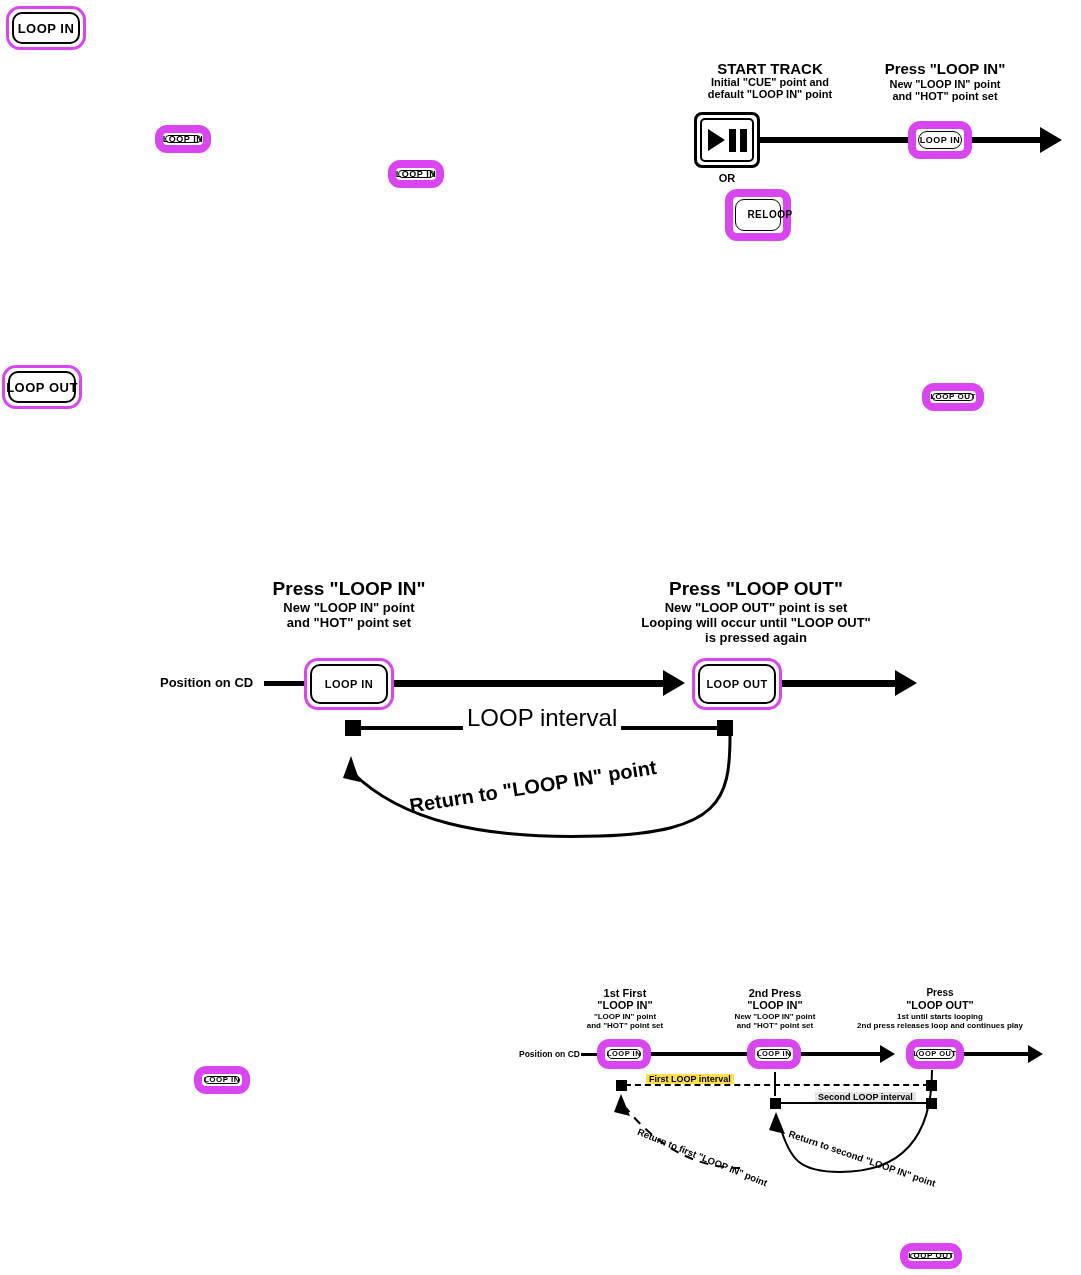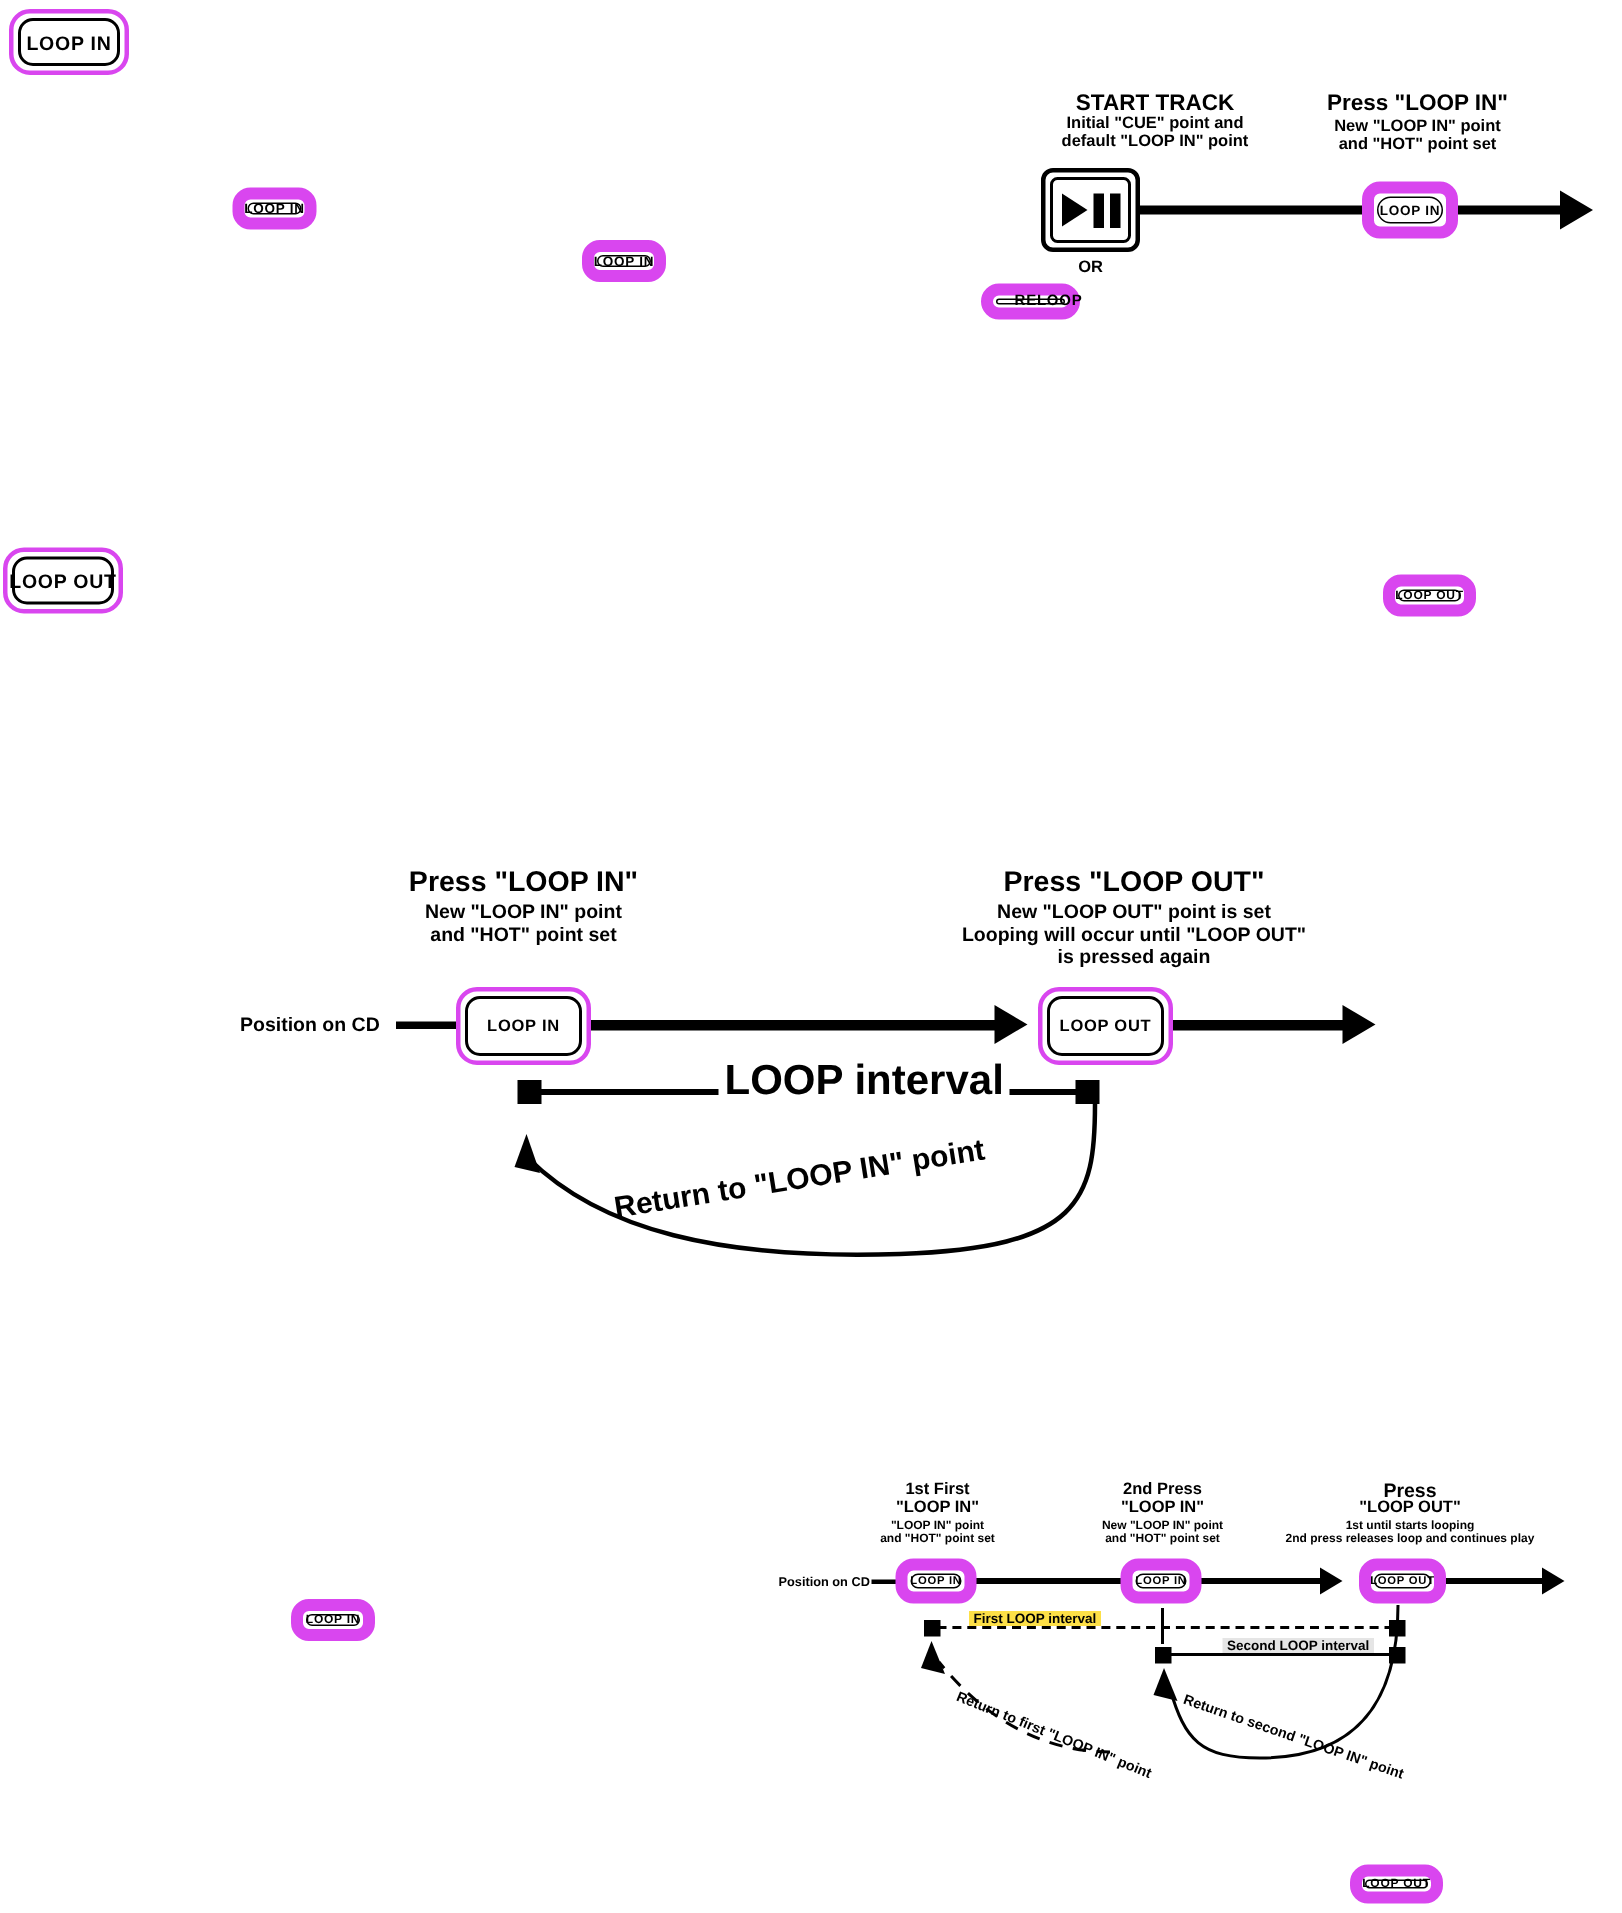--- a/index.html
+++ b/index.html
@@ -112,21 +112,21 @@
   <div class="playbtn" style="left:694px;top:112px;width:66px;height:56px;">
     <span class="tri"></span>
     <span class="pausebars">
         <i></i>
         <i></i>
       </span>
   </div>
 
   <div class="abs hd" style="left:694px;top:172px;width:66px;font-size:11px;">OR</div>
 
-  <div class="btn" style="left:654px;top:189px;width:66px;height:24px;font-size:10px;padding-left:24px;">RELOOP</div>
+  <div class="btn" style="left:725px;top:189px;width:66px;height:52px;font-size:10px;padding-left:24px;">RELOOP</div>
 
   <div class="btn" style="left:908px;top:121px;width:64px;height:38px;font-size:9px;">LOOP IN</div>
 </div>
 
 <div>
 
   <div class="abs hd" style="left:249px;top:578px;width:200px;font-size:19px;">Press "LOOP IN"</div>
   <div class="abs sub" style="left:249px;top:600px;width:200px;font-size:13px;">New "LOOP IN" point</div>
   <div class="abs sub" style="left:249px;top:615px;width:200px;font-size:13px;">and "HOT" point set</div>
 
@@ -142,42 +142,42 @@
   <div class="arrowR" style="left:663px;top:670px;"></div>
   <div class="hline" style="left:780px;top:680px;width:120px;height:7px;"></div>
   <div class="arrowR" style="left:895px;top:670px;"></div>
 
   <div class="btn thick" style="left:304px;top:658px;width:90px;height:52px;font-size:11px;border-radius:14px;">LOOP IN</div>
   <div class="btn thick" style="left:692px;top:658px;width:90px;height:52px;font-size:11px;border-radius:14px;">LOOP OUT</div>
 
   <div class="sq" style="left:345px;top:720px;width:16px;height:16px;"></div>
   <div class="sq" style="left:717px;top:720px;width:16px;height:16px;"></div>
   <div class="hline" style="left:355px;top:726px;width:368px;height:4px;"></div>
-  <div class="abs" style="left:463px;top:704px;font-size:28px;font-weight:bold;background:#fff;padding:0 4px;margin-left:16px;">LOOP interval</div>
+  <div class="abs" style="left:463px;top:704px;font-size:24px;font-weight:normal;background:#fff;padding:0 4px;">LOOP interval</div>
 
   <svg class="ov" style="left:0px;top:0px;width:1081px;height:1275px;">
     <path d="M 730,736 C 730,800 720,832 600,836 C 480,840 400,820 352,772" fill="none" stroke="#000" stroke-width="3"></path>
     <polygon points="351,756 360,782 343,778" fill="#000"></polygon>
   </svg>
   <div class="abs" style="left:408px;top:795px;font-size:20px;font-weight:bold;transform:rotate(-9deg);transform-origin:left top;white-space:nowrap;">Return to "LOOP IN" point</div>
 </div>
 
 <div>
 
   <div class="abs hd" style="left:565px;top:987px;width:120px;font-size:11px;">1st First</div>
   <div class="abs hd" style="left:565px;top:999px;width:120px;font-size:11px;">"LOOP IN"</div>
   <div class="abs sub" style="left:555px;top:1012px;width:140px;font-size:8px;">"LOOP IN" point</div>
   <div class="abs sub" style="left:555px;top:1021px;width:140px;font-size:8px;">and "HOT" point set</div>
 
   <div class="abs hd" style="left:715px;top:987px;width:120px;font-size:11px;">2nd Press</div>
   <div class="abs hd" style="left:715px;top:999px;width:120px;font-size:11px;">"LOOP IN"</div>
   <div class="abs sub" style="left:705px;top:1012px;width:140px;font-size:8px;">New "LOOP IN" point</div>
   <div class="abs sub" style="left:705px;top:1021px;width:140px;font-size:8px;">and "HOT" point set</div>
 
-  <div class="abs hd" style="left:880px;top:987px;width:120px;font-size:13px;">Press</div>
+  <div class="abs hd" style="left:880px;top:987px;width:120px;font-size:10px;">Press</div>
   <div class="abs hd" style="left:880px;top:999px;width:120px;font-size:11px;">"LOOP OUT"</div>
   <div class="abs sub" style="left:835px;top:1012px;width:210px;font-size:8px;">1st until starts looping</div>
   <div class="abs sub" style="left:835px;top:1021px;width:210px;font-size:8px;">2nd press releases loop and continues play</div>
 
   <div class="abs" style="left:519px;top:1049px;font-size:8.5px;font-weight:bold;">Position on CD</div>
   <div class="hline" style="left:581px;top:1053px;width:18px;height:3px;"></div>
 
   <div class="hline" style="left:648px;top:1052px;width:105px;height:4px;"></div>
   <div class="hline" style="left:797px;top:1052px;width:90px;height:4px;"></div>
   <div class="arrowR sm" style="left:880px;top:1045px;"></div>

